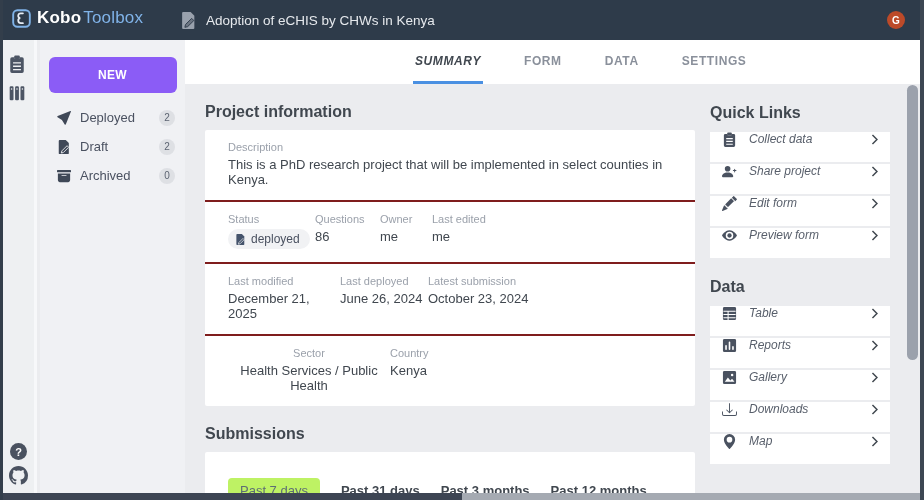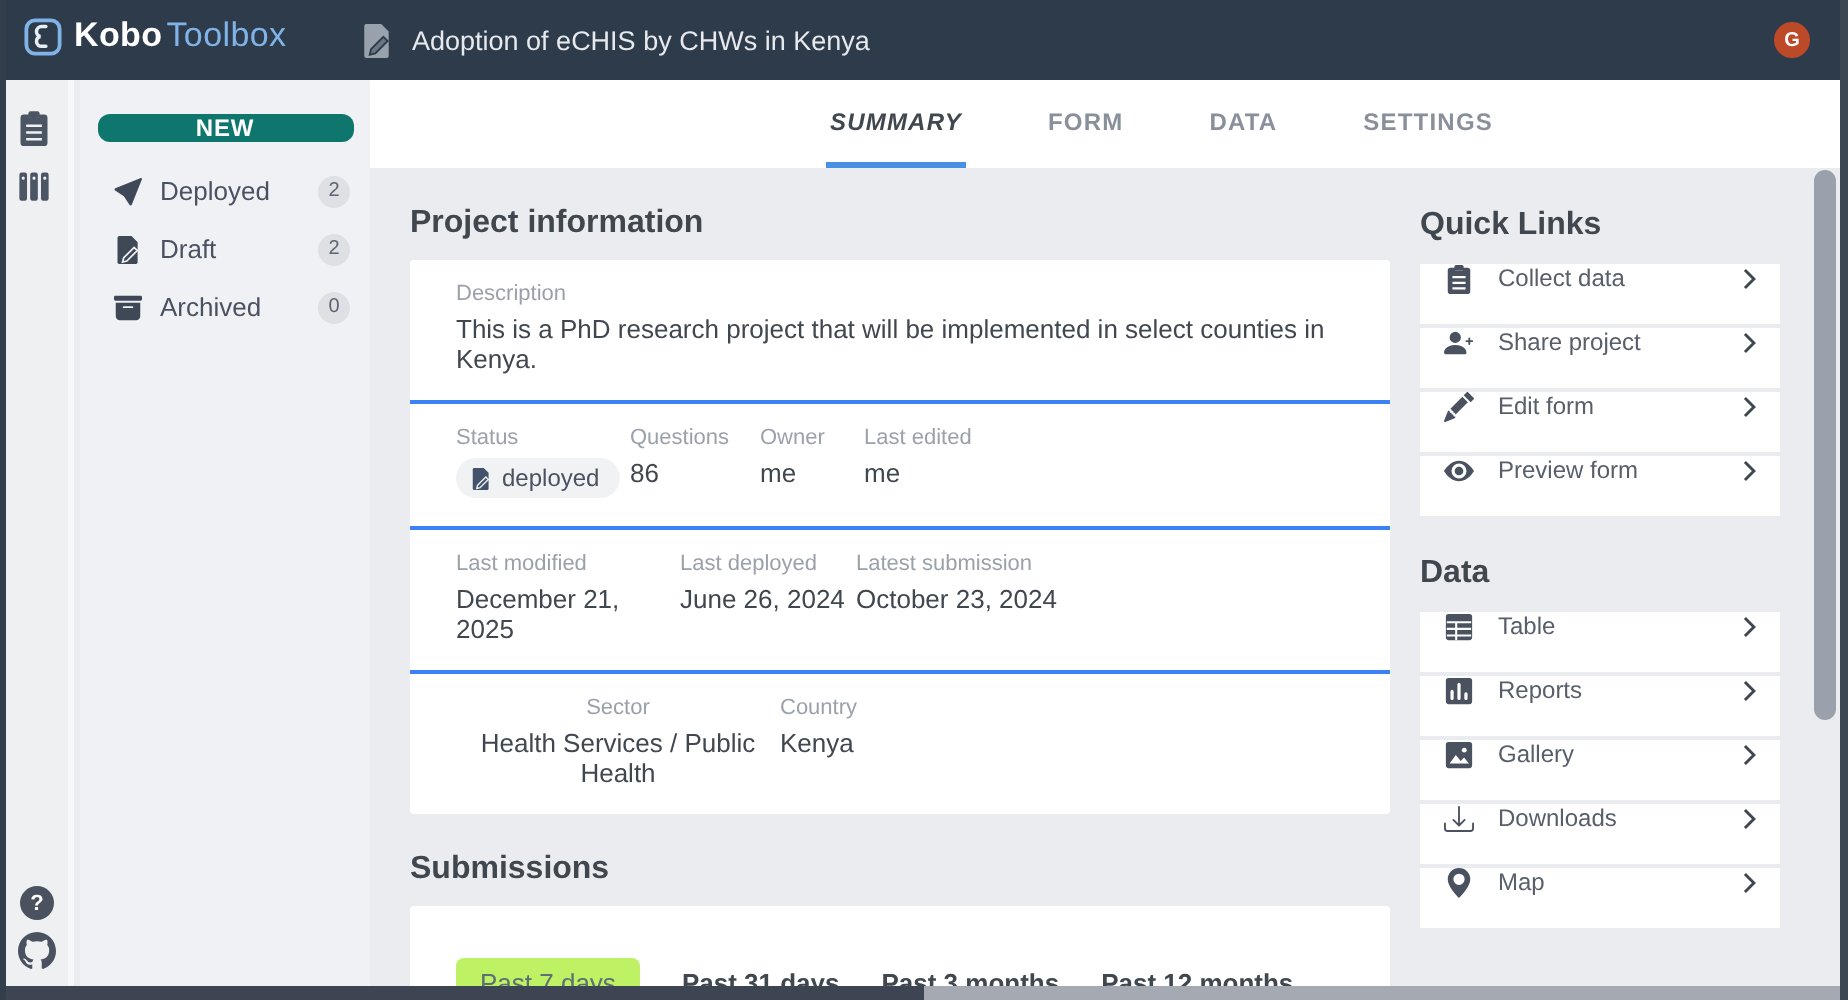--- a/index.html
+++ b/index.html
@@ -27,21 +27,21 @@
           border-right:3px solid #f7f8fa; display:flex; flex-direction:column; align-items:center;
           padding-top:15px; z-index:10; }
   .rail-icon { width:18px; height:18px; color:#4c5564; margin-bottom:11px; cursor:pointer; }
   .rail-bottom { position:absolute; bottom:8px; left:0; width:37px; display:flex; flex-direction:column; align-items:center; gap:6px; }
   .help-circle { width:17px; height:17px; border-radius:50%; background:#4a5260; color:#fff;
                  font-size:11px; font-weight:700; display:flex; align-items:center; justify-content:center; cursor:pointer; }
   .gh-icon { width:19px; height:19px; color:#4a5260; cursor:pointer; }
 
   
   .sidebar { position:absolute; left:40px; top:40px; width:145px; height:453px; background:#f0f1f4; z-index:10; }
-  .new-btn { display:block; margin:17px auto 10px auto; width:128px; height:14px; background:#0f766e;
+  .new-btn { display:block; margin:17px auto 10px auto; width:128px; height:36px; background:#8b5cf6;
              border:none; border-radius:6px; color:#fff; font-weight:700; font-size:12px;
              letter-spacing:.4px; cursor:pointer; font-family:"Liberation Sans", sans-serif; }
   .side-item { display:flex; align-items:center; height:29px; padding:0 10px 0 17px; cursor:pointer; }
   .side-item svg { width:14px; height:14px; color:#3f4857; flex:0 0 auto; }
   .side-item .lbl { font-size:13px; color:#4a5160; margin-left:9px; flex:1; }
   .count-badge { width:16px; height:16px; border-radius:50%; background:#dee0e4; color:#5c6472;
                  font-size:10px; display:flex; align-items:center; justify-content:center; }
 
   
   .main { position:absolute; left:185px; top:40px; width:739px; height:453px; }
@@ -52,21 +52,21 @@
   .tab.active { color:#40474f; border-bottom-color:#4a90e2;font-style:italic; }
 
   .content { position:absolute; left:0; top:44px; width:739px; height:409px; background:#ebecef; overflow:hidden; }
 
   .section-h { font-size:16px; font-weight:700; color:#40474f; }
 
   
   .center-col { position:absolute; left:20px; top:0; width:490px; }
   .center-col .section-h { margin:19px 0 9px 0; }
   .card { background:#fff; border-radius:2px; }
-  .info-row { padding:11px 23px 13px 23px; border-top:2px solid #3b82f6; }
+  .info-row { padding:11px 23px 13px 23px; border-top:2px solid #7f1d1d; }
   .info-row:first-child { border-top:none; }
   .f-label { font-size:11px; color:#9ba1ab; margin-bottom:4px; }
   .f-value { font-size:13px; color:#40474f; }
   .fields { display:flex; }
   .fgroup { }
   .stats .fgroup:nth-child(1){ width:87px; } .stats .fgroup:nth-child(2){ width:65px; }
   .stats .fgroup:nth-child(3){ width:52px; }
   .dates .fgroup:nth-child(1){ width:112px; } .dates .fgroup:nth-child(2){ width:88px; }
   .meta  .fgroup:nth-child(1){ width:162px;text-align:center; }
   .status-pill { display:inline-flex; align-items:center; gap:5px; background:#f1f2f4;
@@ -77,21 +77,21 @@
   .period { font-size:13px; font-weight:700; color:#40474f; padding:5px 0; cursor:pointer; white-space:nowrap; }
   .period.active { position:relative; background:#bef264; color:#5e6e74; font-weight:400;
                    padding:5px 12px; border-radius:4px; }
   .period.active::after { content:""; position:absolute; left:16px; bottom:-6px;
                           border:6px solid transparent; border-top-color:#c3e1e6; border-bottom:none; }
 
   
   .right-col { position:absolute; left:525px; top:0; width:180px; }
   .right-col .section-h { margin:20px 0 10px 0; }
   .link-row { height:30px; background:#fff; margin-bottom:2px; display:flex; align-items:center;
-              padding:0 9px 16px 12px; cursor:pointer; }
+              padding:0 9px 16px 12px; cursor:pointer;font-style:italic; }
   .link-row svg.li { width:15px; height:15px; color:#4a5260; flex:0 0 auto; }
   .link-row .lbl { flex:1; font-size:12px; color:#585f6b; margin-left:12px; }
   .link-row svg.chev { width:13px; height:13px; color:#40474f; }
 
   
   .vthumb { position:absolute; right:6px; top:45px; width:11px; height:275px;
             background:#9ba1ac; border-radius:6px; z-index:30; cursor:grab; }
   .hscroll { position:absolute; left:0; bottom:0; width:924px; height:7px; background:#a5aab2; z-index:55; }
   .hthumb { position:absolute; left:0; top:0; width:462px; height:7px; background:#3d4553; cursor:grab; }
 </style>

